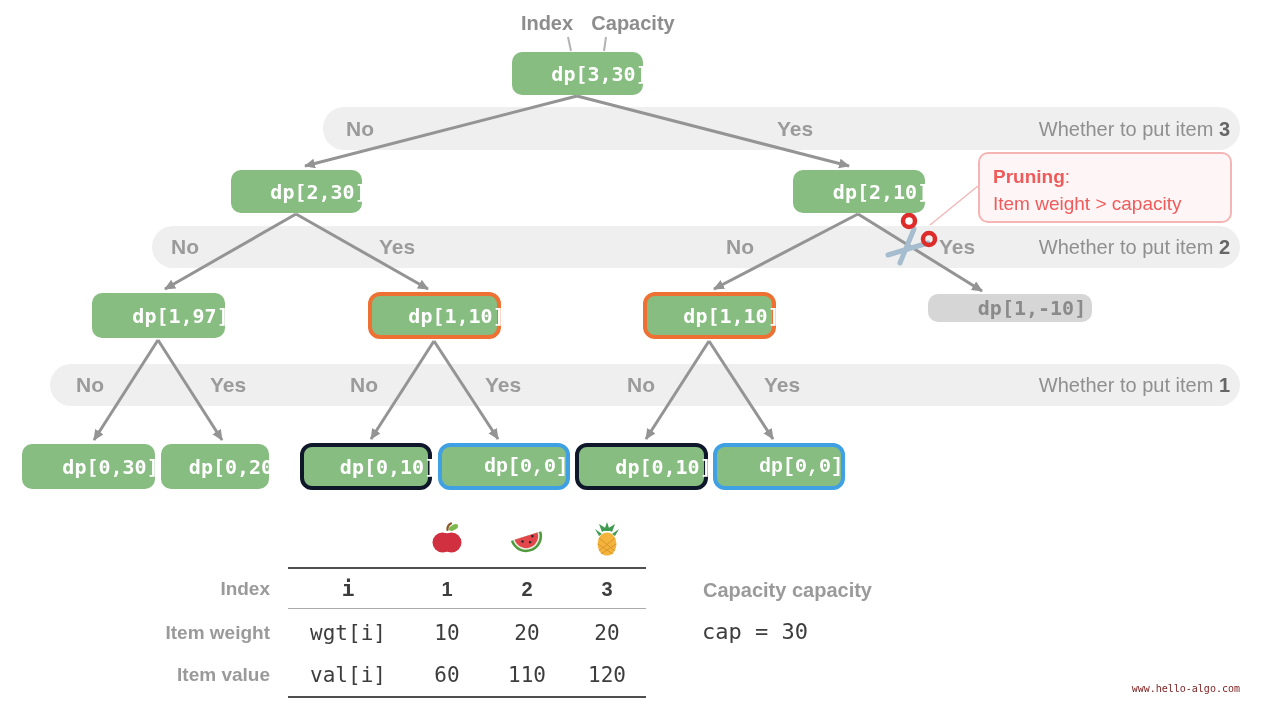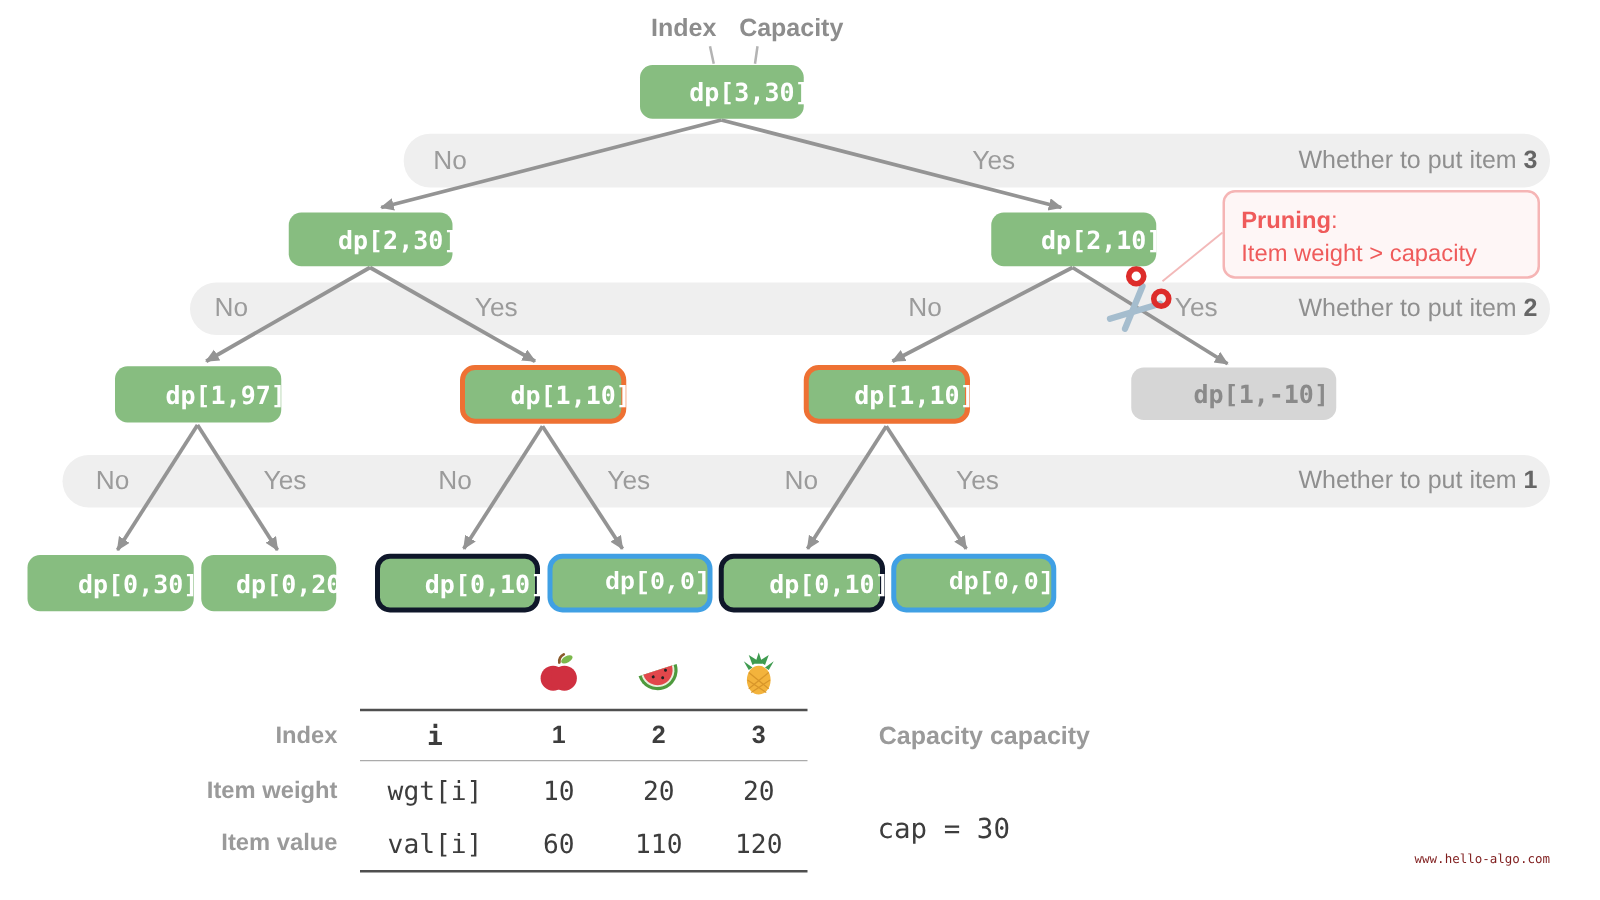--- a/index.html
+++ b/index.html
@@ -1,19 +1,19 @@
 <!DOCTYPE html>
 <html><head>
 <meta charset="utf-8">
 <style>
   html,body{margin:0;padding:0;background:#ffffff;}
   #stage{position:relative;width:1280px;height:720px;background:#ffffff;overflow:hidden;
          font-family:"Liberation Sans",sans-serif;}
   .band{position:absolute;background:#efefef;border-radius:21px;}
-  .band-label{position:absolute;transform:translate(-50%,-50%);color:#9b9b9b;font-size:21px;}
+  .band-label{position:absolute;transform:translate(-50%,-50%);color:#9b9b9b;font-size:21px;font-weight:bold;}
   .band-q{position:absolute;transform:translateY(-50%);color:#8f8f8f;font-size:20px;white-space:pre;}
   .band-q b{color:#666666;font-weight:bold;}
   .ptr-label{position:absolute;transform:translate(-50%,-50%);color:#8d8d8d;font-size:20px;font-weight:bold;}
   .node{position:absolute;box-sizing:border-box;border-radius:10px;background:#87BD80;color:#ffffff;
         display:flex;align-items:center;justify-content:center;
         font-family:"DejaVu Sans Mono",monospace;font-weight:bold;font-size:20px;letter-spacing:0;padding-left:44px;}
   .node.orange{border:4px solid #EE7133;border-radius:12px;}
   .node.purple{border:4px solid #0f172a;border-radius:12px;}
   .node.blue{border:4px solid #40A0E4;border-radius:12px;font-family:Liberation Mono, monospace;}
   .node.gray{background:#d6d6d6;color:#8a8a8a;}
@@ -28,21 +28,21 @@
   .tbl-rule{position:absolute;left:288px;width:358px;z-index:1;}
   .tbl-cell{position:absolute;transform:translate(-50%,-50%);font-family:"DejaVu Sans Mono",monospace;
             font-size:21px;color:#3d3d3d;}
   .tbl-head-num{position:absolute;transform:translate(-50%,-50%);font-size:20px;font-weight:bold;color:#3d3d3d;}
   .tbl-rowlabel{position:absolute;left:80px;width:190px;text-align:right;transform:translateY(-50%);
             font-size:19px;font-weight:bold;color:#9a9a9a;}
   .fruit{position:absolute;width:36px;height:36px;z-index:2;}
   #backpack-label{position:absolute;left:703px;top:590px;transform:translateY(-50%);
             font-size:20px;font-weight:bold;color:#9a9a9a;}
   #backpack-value{position:absolute;left:702px;top:631px;transform:translateY(-50%);
-            font-family:"DejaVu Sans Mono",monospace;font-size:22px;color:#3d3d3d;margin-top:33px;}
+            font-family:"DejaVu Sans Mono",monospace;font-size:22px;color:#3d3d3d;}
   #watermark{position:absolute;right:40px;top:688px;transform:translateY(-50%);
             font-family:"DejaVu Sans Mono",monospace;font-size:10px;color:#7f1d1d;}
 </style>
 </head>
 <body>
 
 <div id="stage">
 
   <div class="band" style="left:323px;top:107px;width:917px;height:43px"></div>
   <div class="band" style="left:152px;top:226px;width:1088px;height:42px"></div>
@@ -107,21 +107,21 @@
   <span class="ptr-label" style="left:633px;top:23px">Capacity</span>
 
   <div class="node" style="left:512px;top:52px;width:131px;height:43px">dp[3,30]</div>
 
   <div class="node" style="left:231px;top:170px;width:131px;height:43px">dp[2,30]</div>
   <div class="node" style="left:793px;top:170px;width:132px;height:43px">dp[2,10]</div>
 
   <div class="node" style="left:92px;top:293px;width:133px;height:45px">dp[1,97]</div>
   <div class="node orange" style="left:368px;top:292px;width:133px;height:47px">dp[1,10]</div>
   <div class="node orange" style="left:643px;top:292px;width:133px;height:47px">dp[1,10]</div>
-  <div class="node gray" style="left:905px;top:294px;width:164px;height:42px">dp[1,-10]</div>
+  <div class="node gray" style="left:928px;top:294px;width:164px;height:28px">dp[1,-10]</div>
 
   <div class="node" style="left:22px;top:444px;width:133px;height:45px">dp[0,30]</div>
   <div class="node" style="left:161px;top:444px;width:108px;height:45px">dp[0,20]</div>
   <div class="node purple" style="left:300px;top:443px;width:132px;height:47px">dp[0,10]</div>
   <div class="node blue" style="left:438px;top:443px;width:132px;height:47px">dp[0,0]</div>
   <div class="node purple" style="left:575px;top:443px;width:133px;height:47px">dp[0,10]</div>
   <div class="node blue" style="left:713px;top:443px;width:132px;height:47px">dp[0,0]</div>
 
   <div id="pruning">
     <div><span class="t1">Pruning</span><span>:</span></div>

